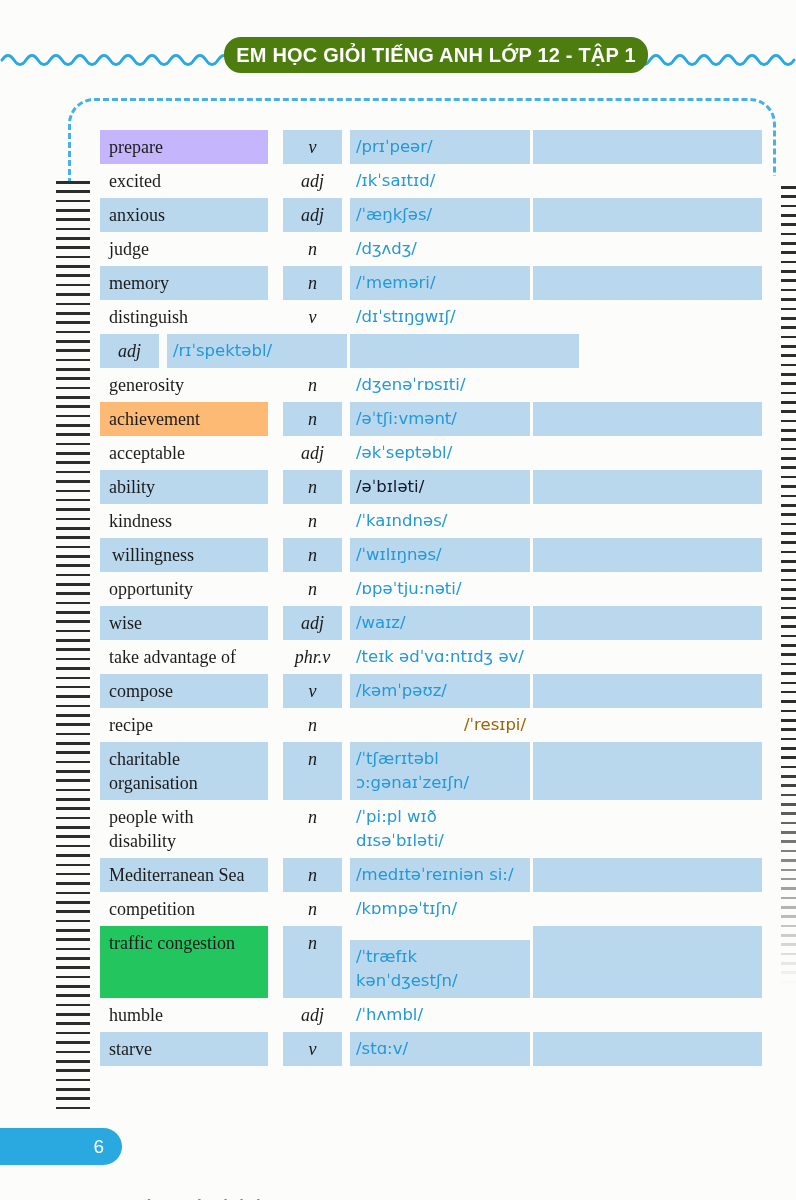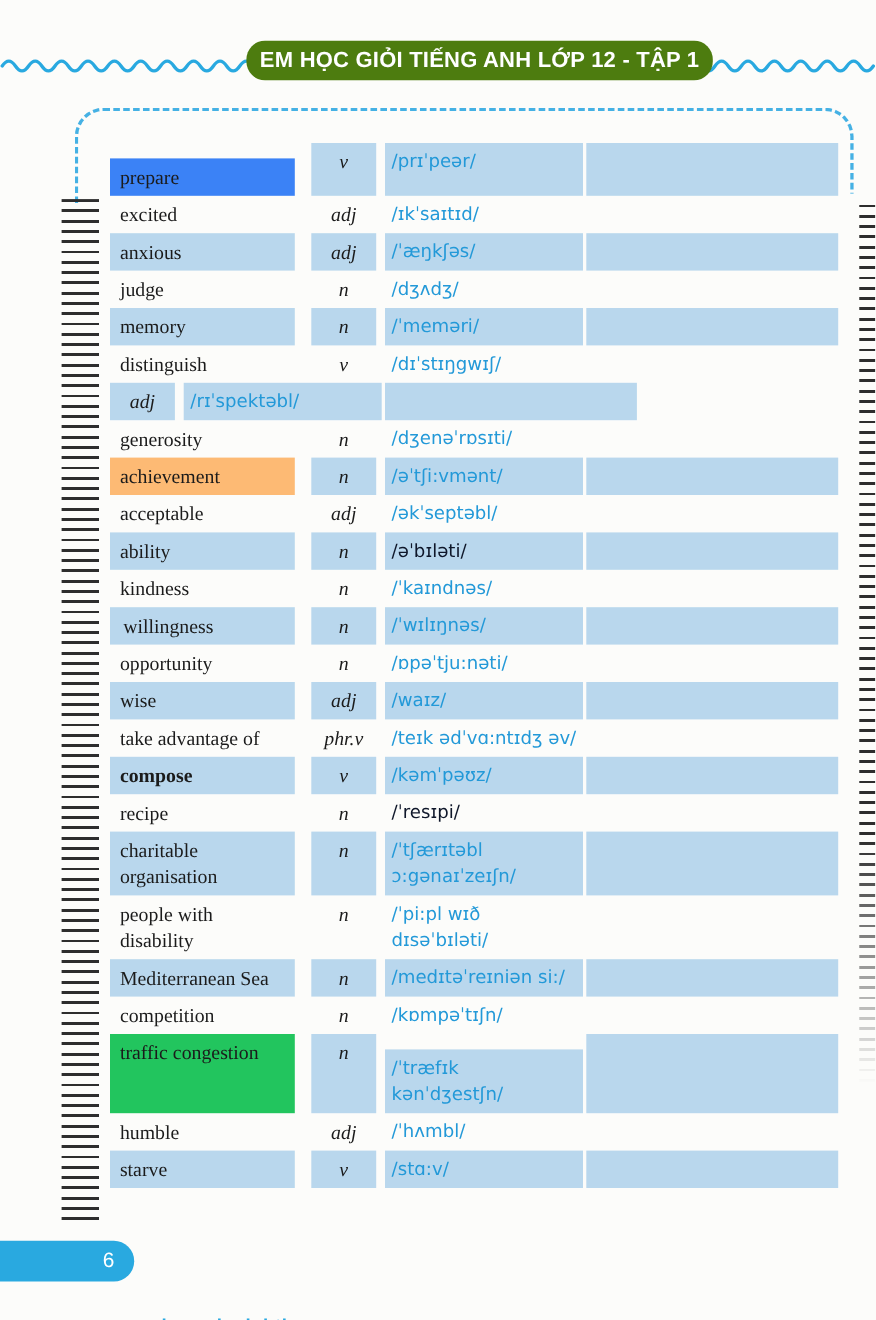--- a/index.html
+++ b/index.html
@@ -72,21 +72,21 @@
 <div class="banner" style="background:#4d7c0f;">EM HỌC GIỎI TIẾNG ANH LỚP 12 - TẬP 1</div>
 
 <div class="dashed-frame"></div>
 <div class="side-mask left"></div>
 <div class="side-mask right"></div>
 <div class="comb left"></div>
 <div class="comb right"></div>
 
 <div class="vocab-table" id="vocab-table">
   <div class="vrow">
-    <div class="cell c-word" style="background: #3b82f6; margin-top: 14px;">prepare</div>
+    <div class="cell c-word" style="background: #c4b5fd;">prepare</div>
     <div class="cell c-pos" style="background: rgb(185, 215, 237);">v</div>
     <div class="cell c-ipa" style="color: rgb(35, 153, 216); background: rgb(185, 215, 237);">/prɪˈpeər/</div>
     <div class="cell c-meaning" style="background: rgb(185, 215, 237);"></div>
   </div>
 
   <div class="vrow">
     <div class="cell c-word">excited</div>
     <div class="cell c-pos">adj</div>
     <div class="cell c-ipa" style="color: rgb(35, 153, 216);">/ɪkˈsaɪtɪd/</div>
     <div class="cell c-meaning"></div>
@@ -183,30 +183,30 @@
   </div>
 
   <div class="vrow">
     <div class="cell c-word">take advantage of</div>
     <div class="cell c-pos">phr.v</div>
     <div class="cell c-ipa" style="color: rgb(35, 153, 216);">/teɪk ədˈvɑ:ntɪdʒ əv/</div>
     <div class="cell c-meaning"></div>
   </div>
 
   <div class="vrow">
-    <div class="cell c-word" style="background: rgb(185, 215, 237); font-weight: bold;">compose</div>
+    <div class="cell c-word" style="background: rgb(185, 215, 237);">compose</div>
     <div class="cell c-pos" style="background: rgb(185, 215, 237);">v</div>
     <div class="cell c-ipa" style="color: rgb(35, 153, 216); background: rgb(185, 215, 237);">/kəmˈpəʊz/</div>
     <div class="cell c-meaning" style="background: rgb(185, 215, 237);"></div>
   </div>
 
   <div class="vrow">
     <div class="cell c-word">recipe</div>
     <div class="cell c-pos">n</div>
-    <div class="cell c-ipa" style="color: #0f172a;">/ˈresɪpi/</div>
+    <div class="cell c-ipa" style="color: #a16207; text-align: right;">/ˈresɪpi/</div>
     <div class="cell c-meaning"></div>
   </div>
 
   <div class="vrow">
     <div class="cell c-word" style="background: rgb(185, 215, 237);">charitable
 organisation</div>
     <div class="cell c-pos" style="background: rgb(185, 215, 237);">n</div>
     <div class="cell c-ipa" style="color: rgb(35, 153, 216); background: rgb(185, 215, 237);">/ˈtʃærɪtəbl
 ɔ:gənaɪˈzeɪʃn/</div>
     <div class="cell c-meaning" style="background: rgb(185, 215, 237);"></div>

